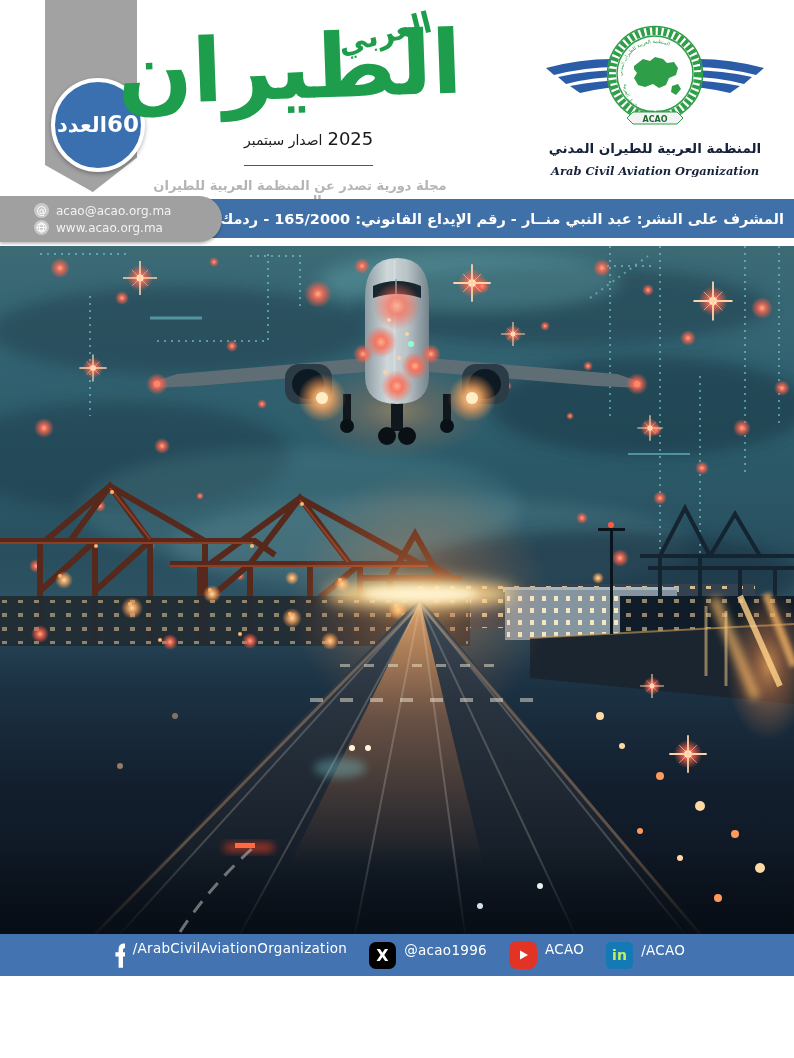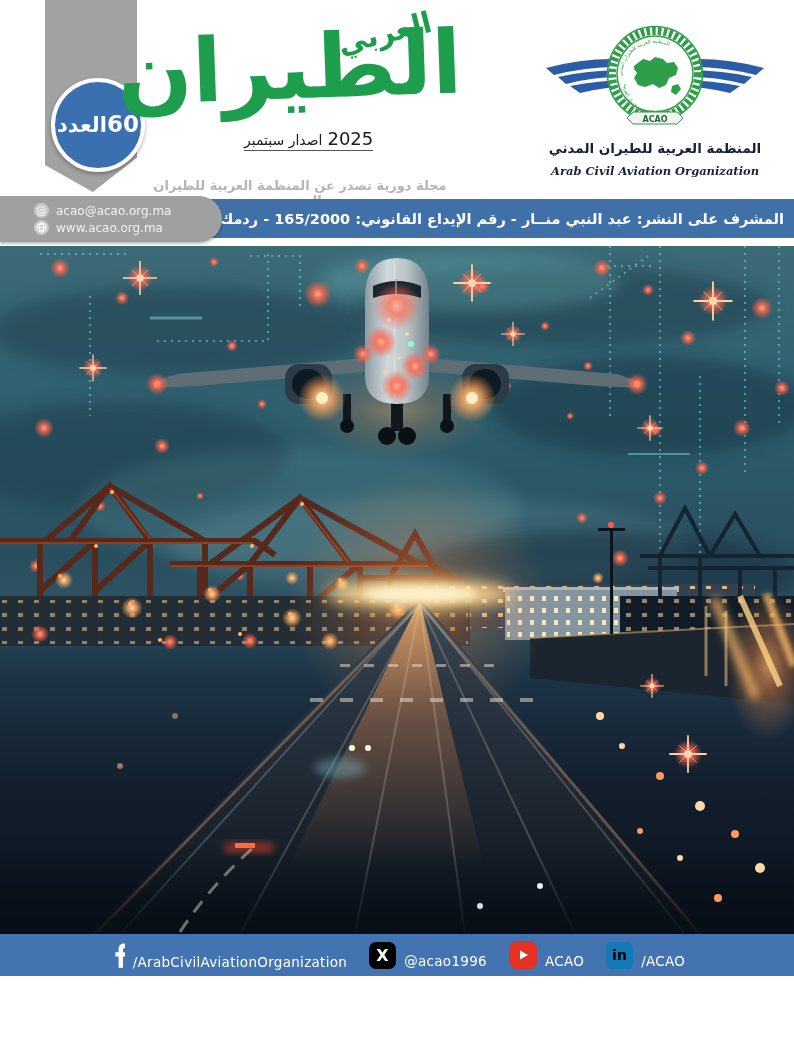--- a/index.html
+++ b/index.html
@@ -14,21 +14,21 @@
          color:#fff;font-weight:bold;box-shadow:0 2px 4px rgba(0,0,0,.3);}
   .badge .lbl{font-size:21px;line-height:1;}
   .badge .num{font-size:23px;line-height:1.1;}
   .masthead{position:absolute;left:138px;top:4px;width:324px;height:206px;}
   .title-main{position:absolute;left:0;top:22px;width:100%;text-align:center;
               color:#1e9e4d;font-size:88px;font-weight:700;line-height:.95;
               transform:rotate(-2deg);letter-spacing:-2px;}
   .title-sec{position:absolute;right:30px;top:12px;color:#1e9e4d;font-size:29px;font-weight:700;
              transform:rotate(-14deg);}
   .edition{position:absolute;left:106px;top:124px;display:flex;gap:5px;align-items:baseline;
-           color:#1b1b1b;font-size:14px;border-bottom:1px solid #555;padding-bottom:1px;}
+           color:#1b1b1b;font-size:14px;border-bottom:1px solid #555;padding-bottom:16px;}
   .edition .yr{font-size:18px;}
   .tagline{position:absolute;left:-6px;top:174px;width:336px;text-align:center;
            color:#b5b5b5;font-size:13px;font-weight:bold;}
   .orgblock{position:absolute;left:538px;top:12px;width:234px;text-align:center;}
   .org-ar{font-size:13.5px;font-weight:bold;color:#16213a;margin-top:2px;}
   .org-en{font-family:"DejaVu Serif",serif;font-style:italic;font-weight:bold;
           font-size:11.5px;color:#16213a;margin-top:8px;}
   
   .infobar{position:absolute;left:0;top:199px;width:794px;height:39px;background:#4070a8;}
   .pubs{position:absolute;left:235px;right:10px;top:0;height:39px;line-height:39px;
@@ -38,25 +38,25 @@
         border-radius:0 23px 23px 0;box-shadow:0 2px 3px rgba(0,0,0,.25);
         display:flex;flex-direction:column;justify-content:center;gap:2px;padding-left:34px;box-sizing:border-box;}
   .crow{display:flex;align-items:center;gap:7px;color:#f2f2f2;font-size:12px;}
   .cic{width:15px;height:15px;border-radius:50%;background:#c9c9c9;color:#fff;display:flex;
        align-items:center;justify-content:center;font-size:10px;flex:0 0 15px;overflow:hidden;}
   
   .hero{position:absolute;left:0;top:246px;width:794px;height:688px;overflow:hidden;background:#27505f;}
   
   .social{position:absolute;left:0;top:934px;width:794px;height:42px;background:#4374b1;
           display:flex;align-items:center;justify-content:center;gap:22px;}
-  .sitem{display:flex;align-items:flex-end;gap:8px;color:#fff;font-size:13.5px;letter-spacing:.3px;}
+  .sitem{display:flex;align-items:flex-start;gap:8px;color:#fff;font-size:13.5px;letter-spacing:.3px;}
   .sq{display:flex;align-items:center;justify-content:center;border-radius:6px;}
   .sq.x{width:27px;height:27px;background:#000;border-radius:7px;color:#fff;font-weight:bold;font-size:16px;}
   .sq.yt{width:28px;height:28px;background:#e23325;border-radius:8px;}
-  .sq.li{width:27px;height:27px;background:#1579b6;border-radius:5px;color:#000000;font-weight:bold;font-size:14px;}
+  .sq.li{width:27px;height:27px;background:#1579b6;border-radius:5px;color:#bef264;font-weight:bold;font-size:14px;}
   .whitefoot{position:absolute;left:0;top:976px;width:794px;height:82px;background:#fff;}
 </style>
 </head>
 <body>
 
 <div id="page">
 
   <div class="ribbon"></div>
   <div class="badge">
     <span class="lbl">العدد</span>

